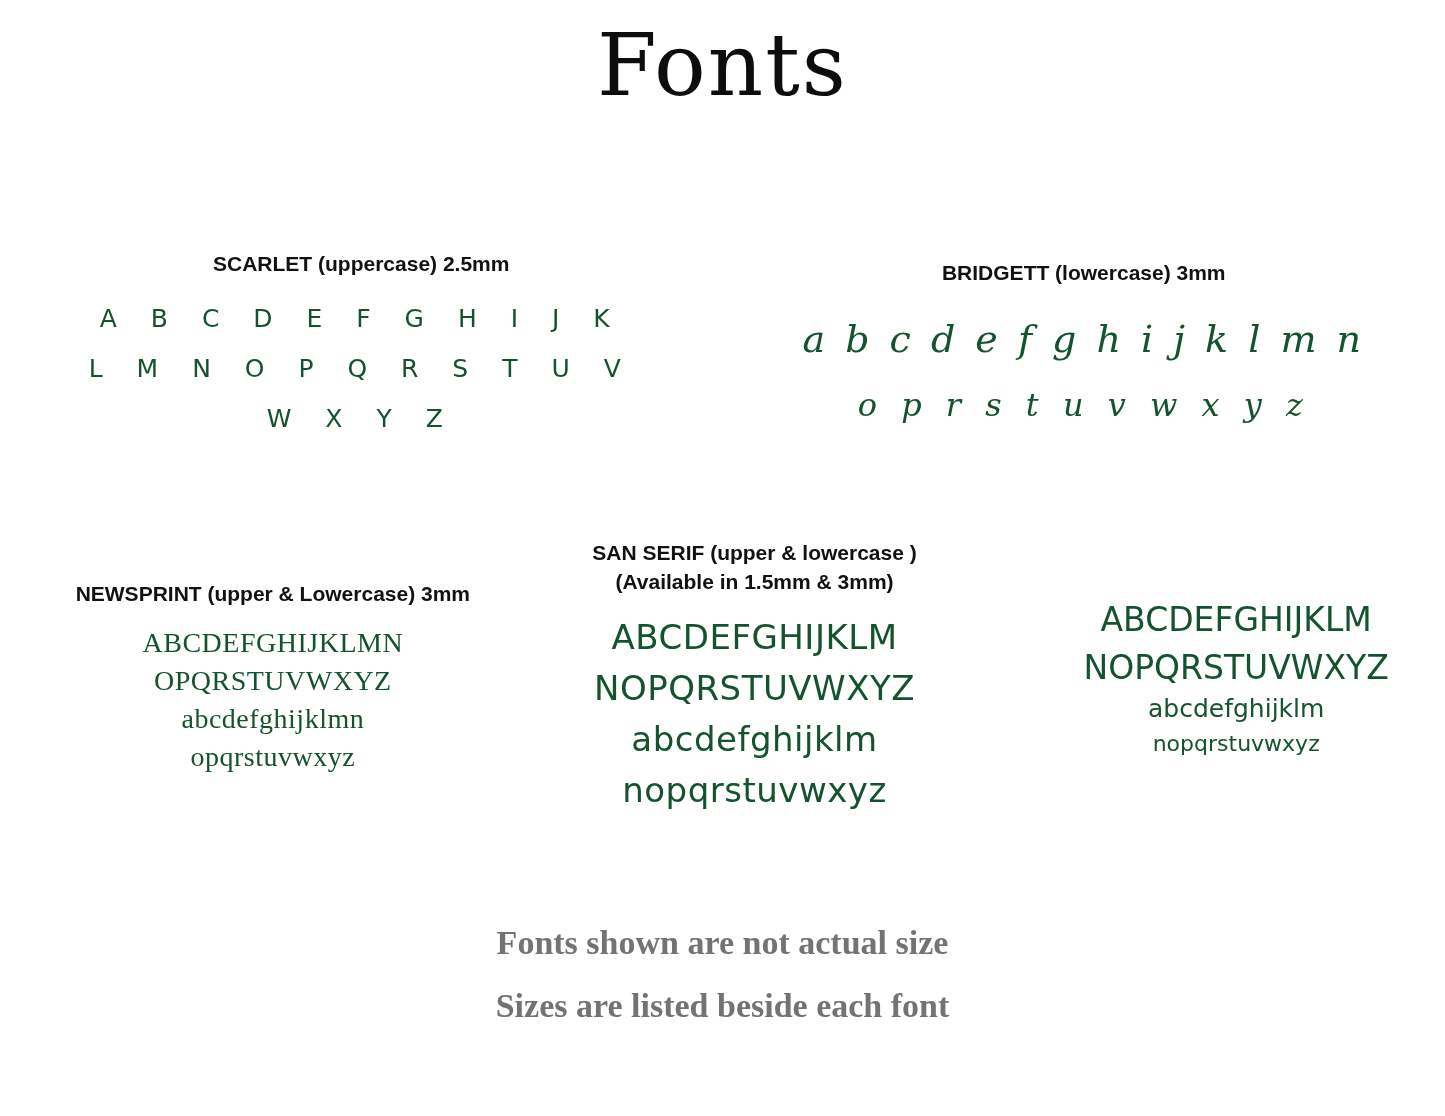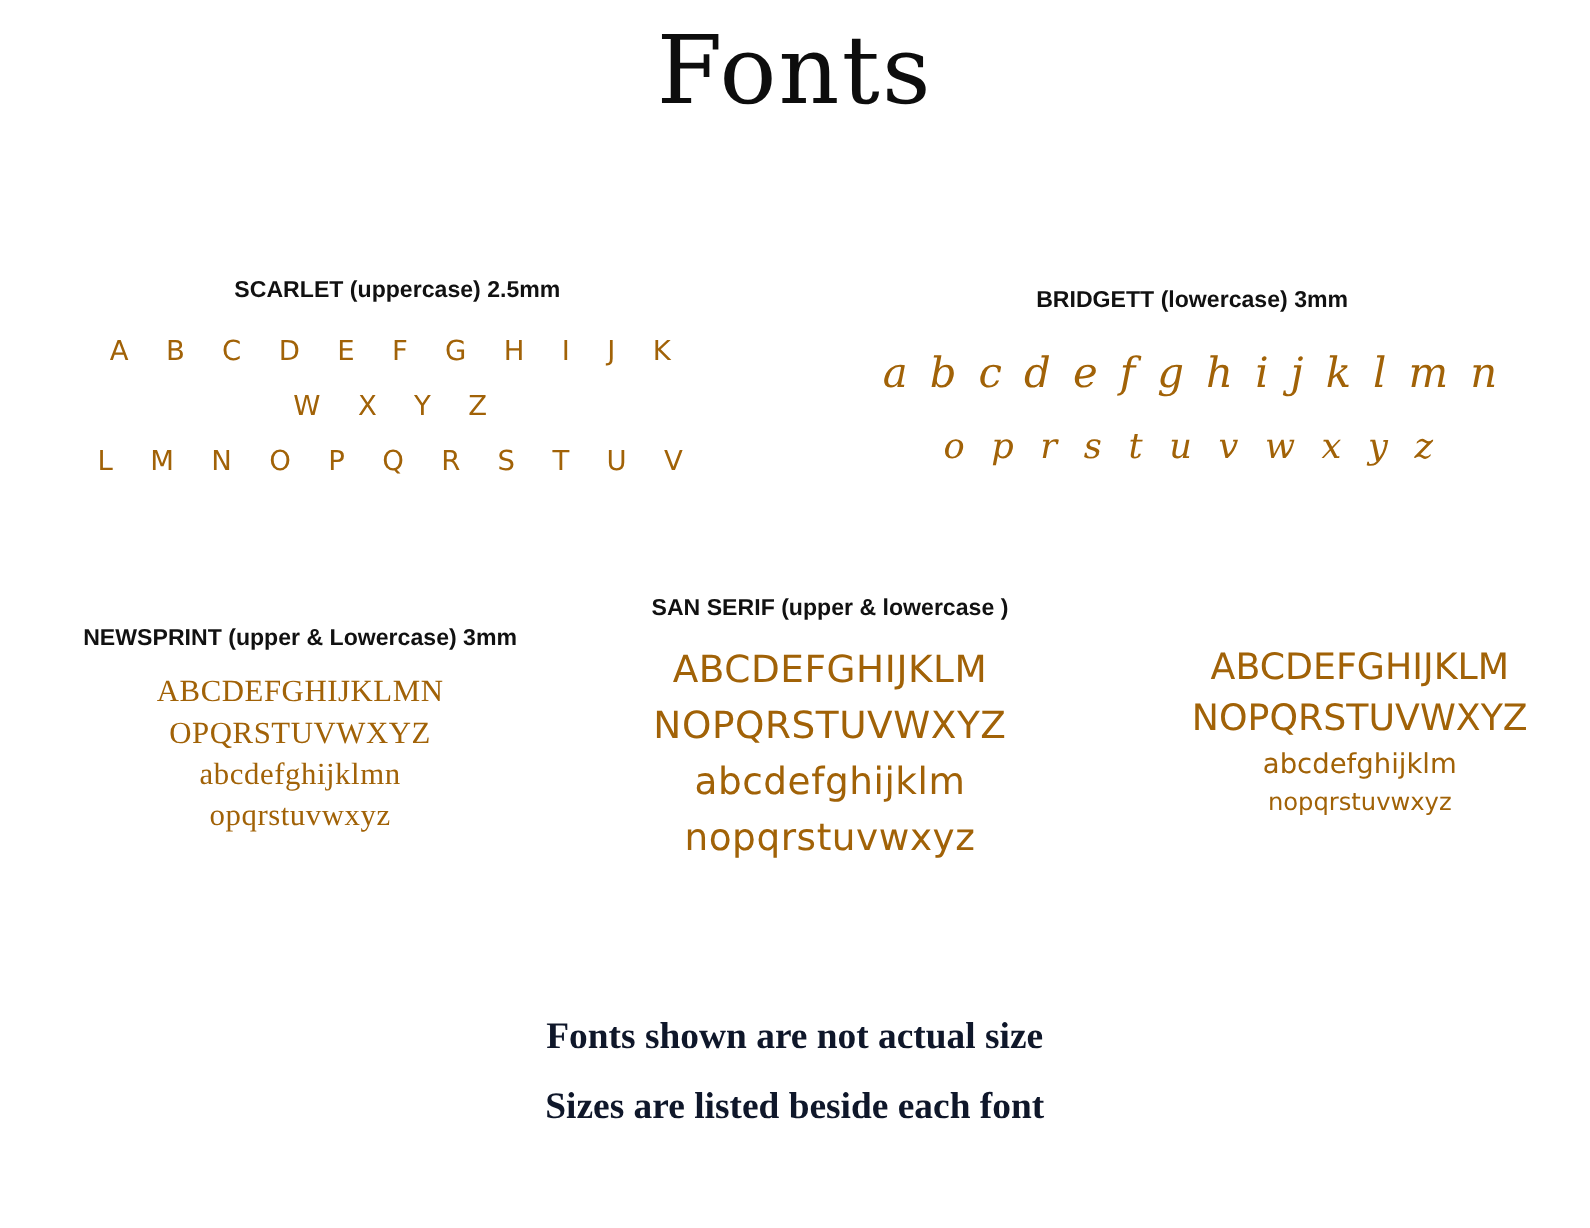--- a/index.html
+++ b/index.html
@@ -62,21 +62,21 @@
     line-height: 1.35;
     margin-bottom: 16px;
   }
   .cell-label .sub {
     display: block;
     font-weight: 700;
   }
 
   .sample {
     line-height: 1.5;
-    color: #a16207;
+    color: #14532d;
   }
   .sample div {
     white-space: nowrap;
   }
 
   
   .font-scarlet {
     font-family: "DejaVu Sans", sans-serif;
     font-size: 25px;
     letter-spacing: 13px;
@@ -150,39 +150,39 @@
   
   .footer {
     position: absolute;
     left: 0;
     width: 100%;
     text-align: center;
     bottom: 78px;
     font-family: "Liberation Serif", serif;
     font-size: 34px;
     font-weight: 700;
-    color: #0f172a;
+    color: #737373;
     line-height: 1.85;
   }
 </style>
 </head>
 <body>
 
 <div class="page-title">Fonts</div>
 
 <div class="grid">
 
   <div class="row row-1">
 
     <div class="cell">
       <div class="cell-label">SCARLET (uppercase) 2.5mm</div>
       <div class="sample font-scarlet">
         <div>A B C D E F G H I J K</div>
+        <div>L M N O P Q R S T U V</div>
         <div>W X Y Z</div>
-        <div>L M N O P Q R S T U V</div>
       </div>
     </div>
 
 
     <div class="cell">
       <div class="cell-label">BRIDGETT (lowercase) 3mm</div>
       <div class="sample font-bridgett-lower">
         <div>a b c d e f g h i j k l m n</div>
         <div class="line2">o p r s t u v w x y z</div>
       </div>
@@ -198,20 +198,21 @@
         <div>ABCDEFGHIJKLMN</div>
         <div>OPQRSTUVWXYZ</div>
         <div>abcdefghijklmn</div>
         <div>opqrstuvwxyz</div>
       </div>
     </div>
 
     <div class="cell">
       <div class="cell-label">
         <span>SAN SERIF (upper &amp; lowercase )</span>
+        <span class="sub">(Available in 1.5mm &amp; 3mm)</span>
       </div>
       <div class="sample font-sanserif">
         <div>ABCDEFGHIJKLM</div>
         <div>NOPQRSTUVWXYZ</div>
         <div>abcdefghijklm</div>
         <div>nopqrstuvwxyz</div>
       </div>
     </div>
 
     <div class="cell">

